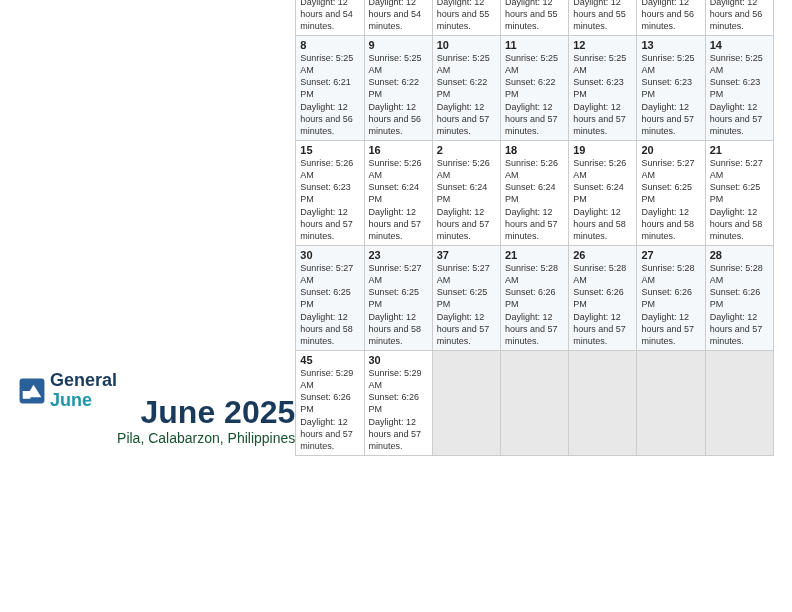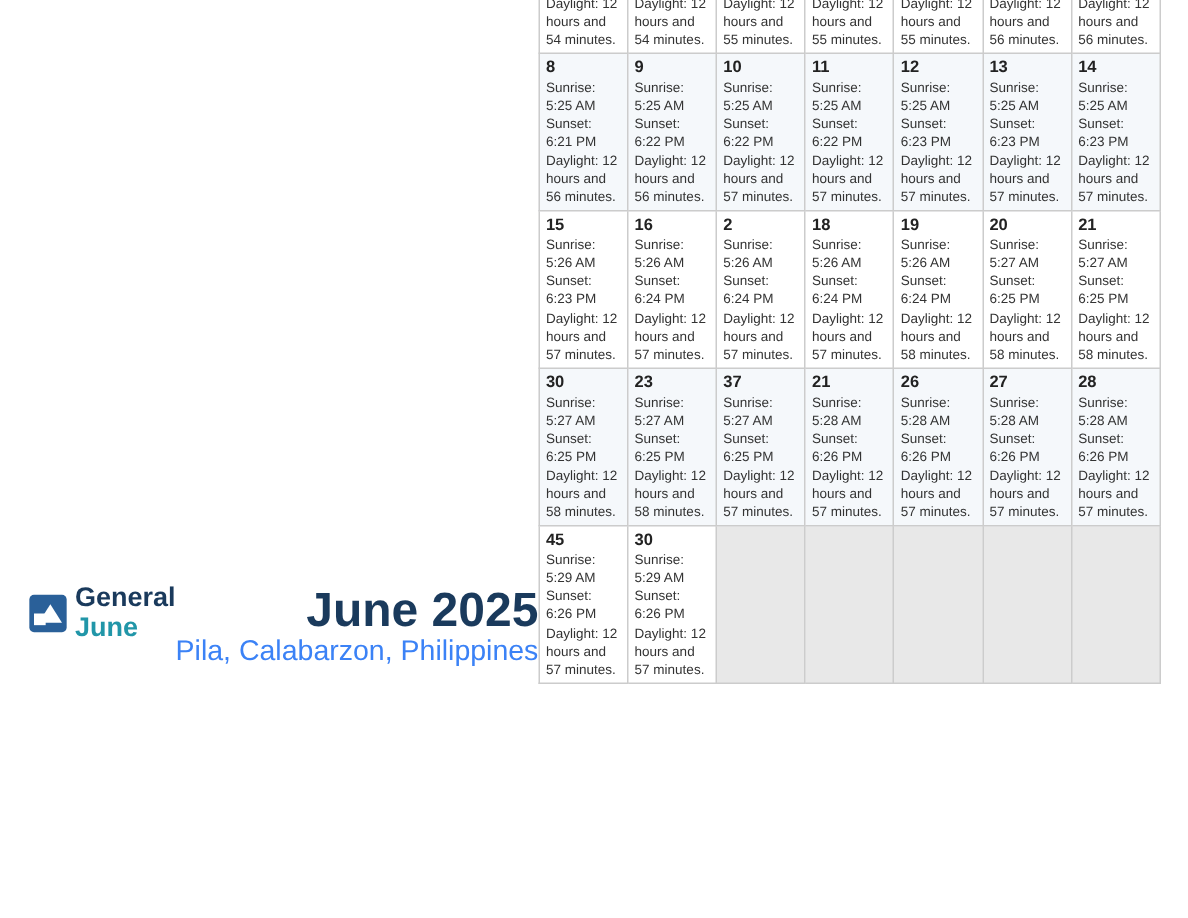--- a/index.html
+++ b/index.html
@@ -37,30 +37,31 @@
     }
     .logo-text span {
       color: #2196a8;
     }
     .logo-icon {
       width: 28px;
       height: 28px;
     }
     .title-block {
       text-align: right;
+      margin-top: 24px;
     }
     .month-title {
       font-size: 32px;
       font-weight: bold;
       color: #1a3a5c;
       line-height: 1.1;
     }
     .location {
-      font-size: 19px;
-      color: #3b82f6;
+      font-size: 14px;
+      color: #14532d;
     }
     .calendar {
       flex: 1;
       border: 1px solid #ccc;
       border-collapse: collapse;
       width: 100%;
       table-layout: fixed;
     }
     .calendar th {
       background: #ec4899;

